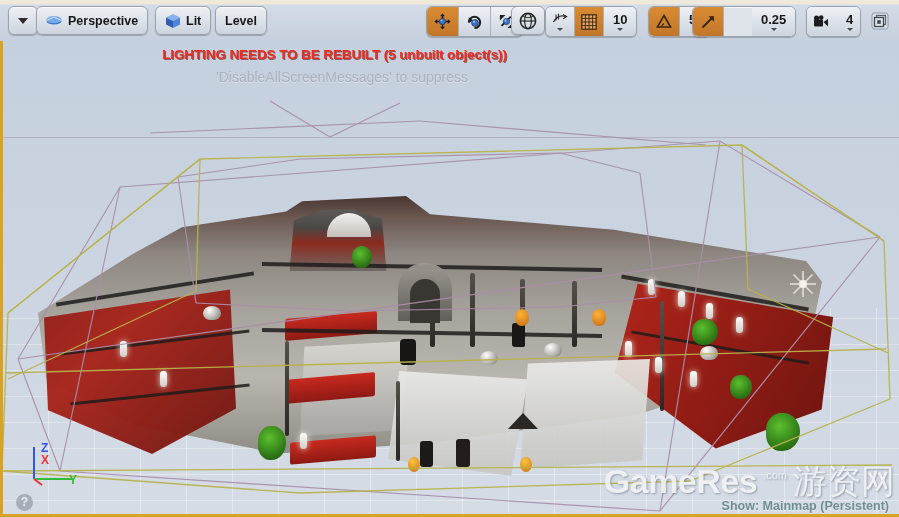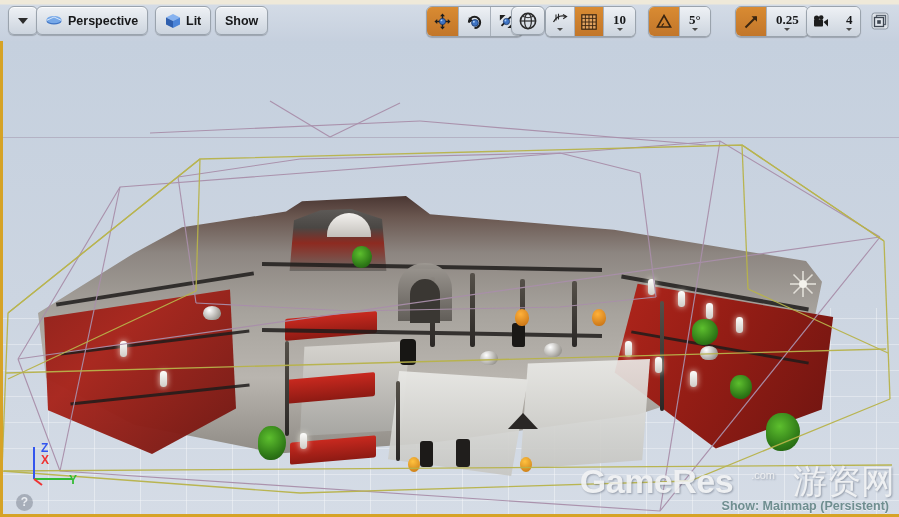--- a/index.html
+++ b/index.html
@@ -31,21 +31,20 @@
     position: absolute;
     top: 6px;
     height: 29px;
     display: flex;
     align-items: stretch;
     border: 1px solid #9aa3ad;
     border-radius: 6px;
     background: #dfe4ea;
     box-shadow: 0 1px 1px rgba(0,0,0,0.22), inset 0 1px 0 rgba(255,255,255,0.75);
     overflow: hidden;
-    font-family: Liberation Serif, serif;
   }
   .tb-btn {
     display: flex;
     align-items: center;
     justify-content: center;
     gap: 4px;
     padding: 0 8px;
     background: linear-gradient(to bottom, #eef1f5, #ccd4de);
     color: #1b1b1b;
     font-size: 12px;
@@ -286,21 +285,21 @@
     text-shadow: 0 1px 0 rgba(255,255,255,0.45);
     z-index: 22;
   }
 
   
   #watermark {
     position: absolute;
     right: 4px; bottom: 12px;
     display: flex;
     align-items: baseline;
-    gap: 18px;
+    gap: 6px;
     z-index: 21;
     opacity: 0.88;
     pointer-events: none;
   }
   #wm-en {
     font-size: 34px;
     font-weight: bold;
     color: #f2f3f4;
     text-shadow: 1px 1px 2px rgba(80,90,105,0.55);
     letter-spacing: -0.5px;
@@ -367,21 +366,21 @@
     <div class="tb-solo" style="left:155px;">
       <svg class="ico" width="16" height="16" viewBox="0 0 16 16">
         <polygon points="8,1 15,4.5 8,8 1,4.5" fill="#86b2f0"></polygon>
         <polygon points="1,4.5 8,8 8,15 1,11.5" fill="#2f5fae"></polygon>
         <polygon points="15,4.5 8,8 8,15 15,11.5" fill="#4b84d8"></polygon>
       </svg>
       <span>Lit</span>
     </div>
 
     <div class="tb-solo" style="left:215px;">
-      <span>Show</span>
+      <span>Level</span>
     </div>
 
     <div class="tb-group" style="left:426px;">
       <div class="tb-btn active" style="padding:0 7px;">
         <svg class="ico" width="17" height="17" viewBox="0 0 18 18">
           <path d="M9 0.5 L11.6 3.4 L6.4 3.4 Z M9 17.5 L11.6 14.6 L6.4 14.6 Z
                    M0.5 9 L3.4 6.4 L3.4 11.6 Z M17.5 9 L14.6 6.4 L14.6 11.6 Z" fill="#1d1d1d"></path>
           <rect x="8.2" y="3" width="1.6" height="12" fill="#1d1d1d"></rect>
           <rect x="3" y="8.2" width="12" height="1.6" fill="#1d1d1d"></rect>
           <circle cx="9" cy="9" r="3.3" fill="#3f74c4" stroke="#14305e" stroke-width="0.8"></circle>
@@ -453,21 +452,21 @@
           <path d="M8 1.5 L14.6 13 L1.4 13 Z" fill="none" stroke="#3a2510" stroke-width="1.6"></path>
           <path d="M5.8 13 A4 4 0 0 1 8 9.6" fill="none" stroke="#3a2510" stroke-width="1.1"></path>
         </svg>
       </div>
       <div class="num-cell">
         <span class="nv">5°</span>
         <span class="caret-sm"></span>
       </div>
     </div>
 
-    <div class="tb-group" style="left:735px;">
+    <div class="tb-group" style="left:692px;gap:28px;">
       <div class="tb-btn active" style="padding:0 7px;">
         <svg class="ico" width="16" height="16" viewBox="0 0 16 16">
           <line x1="2.5" y1="13.5" x2="13" y2="3" stroke="#3a2510" stroke-width="2"></line>
           <path d="M8.5 2.2 L14 2.2 L14 7.7 Z" fill="#3a2510"></path>
         </svg>
       </div>
       <div class="num-cell">
         <span class="nv">0.25</span>
         <span class="caret-sm"></span>
       </div>
@@ -622,20 +621,24 @@
         <line x1="6" y1="332" x2="886" y2="308"></line>
         <line x1="4" y1="430" x2="892" y2="424"></line>
 
         <line x1="200" y1="118" x2="8" y2="272"></line>
         <line x1="742" y1="104" x2="884" y2="200"></line>
         <line x1="196" y1="250" x2="8" y2="338"></line>
         <line x1="748" y1="248" x2="888" y2="312"></line>
       </g>
     </svg>
 
+    <div id="msg-wrap">
+      <div id="msg-warn">LIGHTING NEEDS TO BE REBUILT (5 unbuilt object(s))</div>
+      <div id="msg-sub">'DisableAllScreenMessages' to suppress</div>
+    </div>
 
     <div id="watermark">
       <span id="wm-en">GameRes</span>
       <span id="wm-dom">.com</span>
       <span id="wm-cn">游资网</span>
     </div>
 
     <div id="level-text">Show:  Mainmap (Persistent)</div>
 
     <svg id="axis-gizmo" viewBox="0 0 66 56">

